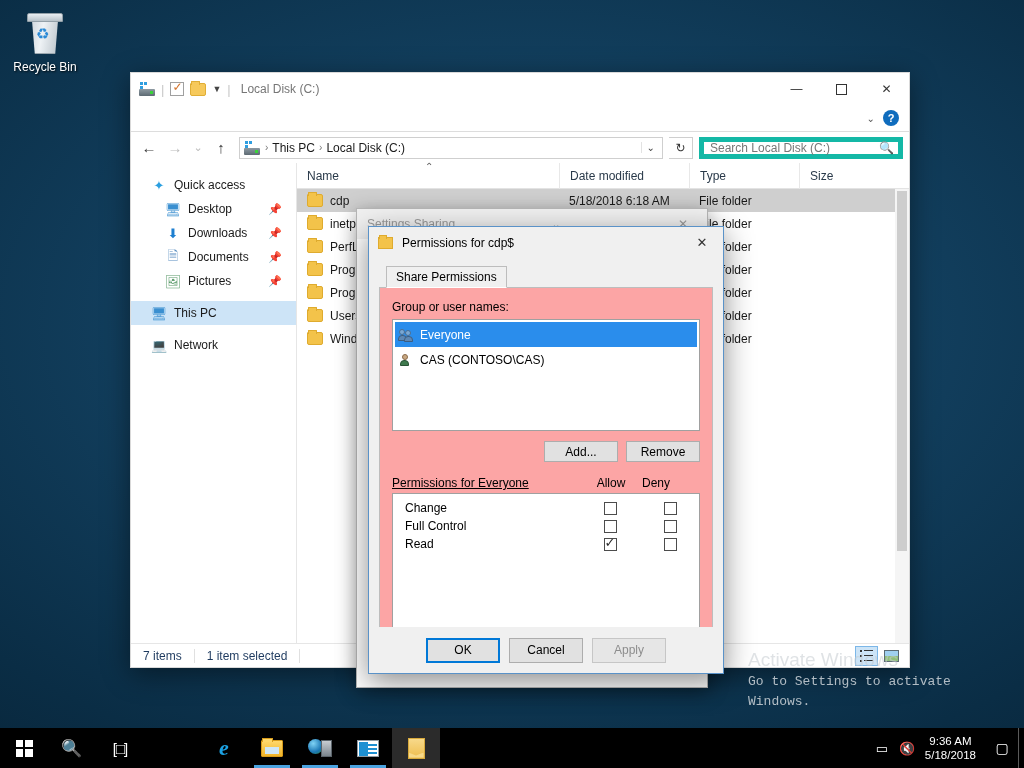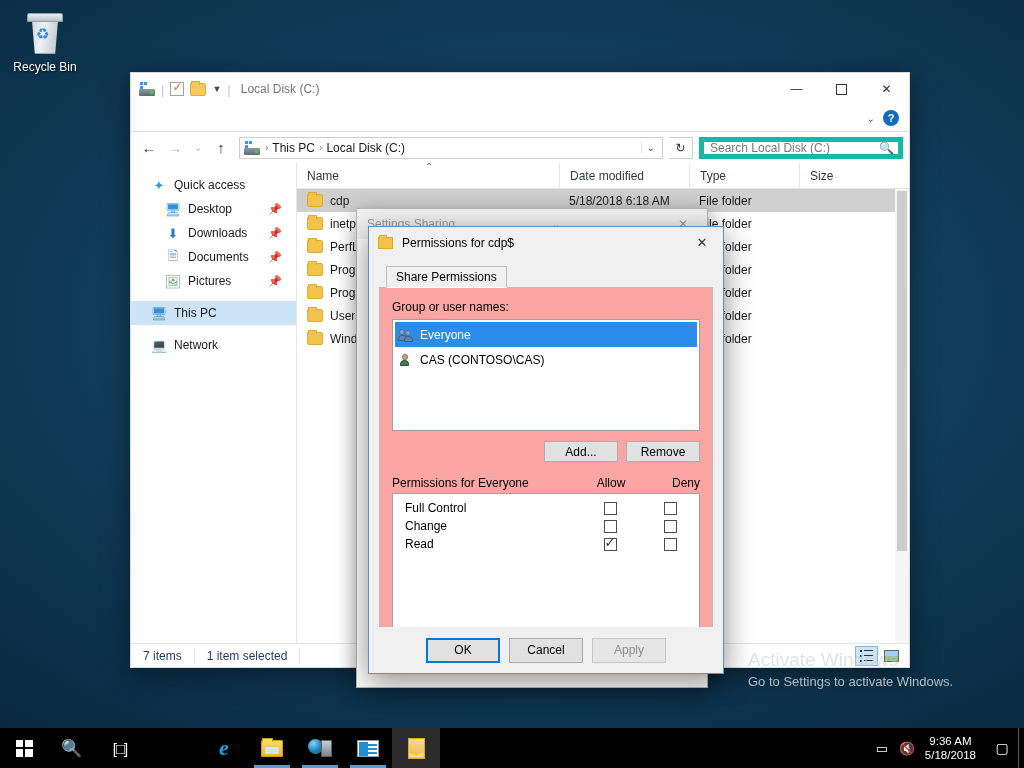--- a/index.html
+++ b/index.html
@@ -259,23 +259,23 @@
   .pd-btnrow { margin-top: 10px; display: flex; justify-content: flex-end; gap: 8px; }
   .win-button {
     min-width: 74px; height: 21px; background: #e1e1e1; border: 1px solid #adadad;
     font-size: 12px; color: #000; display: flex; align-items: center; justify-content: center; padding: 0 10px;
   }
   .win-button.disabled { color: #8d8d8d; background: #e6e6e6; border-color: #c6c6c6; }
   .win-button.default { border: 2px solid #0078d7; background: #e1e1e1; }
   .perm-header {
     display: flex; align-items: center; margin-top: 14px; font-size: 12px;
   }
-  .perm-header .ph-label { flex: 1; }
+  .perm-header .ph-label { flex: 1; text-decoration: underline; }
   .perm-header .ph-allow { width: 62px; text-align: center; }
-  .perm-header .ph-deny { width: 58px; text-align: right; }
+  .perm-header .ph-deny { width: 58px; text-align: left; }
   .perm-table {
     background: #fff; border: 1px solid #a0a0a0; height: 152px; margin-top: 3px; padding-top: 5px;
   }
   .perm-row { height: 18px; display: flex; align-items: center; font-size: 12px; }
   .perm-row .pr-label { flex: 1; padding-left: 12px; }
   .perm-row .pr-allow { width: 62px; display: flex; justify-content: center; }
   .perm-row .pr-deny { width: 58px; display: flex; justify-content: center; }
   .wcheck {
     width: 13px; height: 13px; border: 1px solid #4c4c4c; background: #fff; position: relative;
   }
@@ -286,21 +286,21 @@
     position: absolute; left: 0; right: 0; bottom: 0; height: 46px;
     display: flex; align-items: center; justify-content: center; gap: 9px; background: #f0f0f0;
   }
   .pd-footer .win-button { min-width: 74px; height: 25px; }
 
   
   #activate-watermark {
     position: absolute; left: 748px; top: 648px; width: 270px; color: #d8d8d8; pointer-events: none;
   }
   #activate-watermark .aw-title { font-size: 19px; color: #c6ccd1; opacity: .55; line-height: 24px; }
-  #activate-watermark .aw-sub { font-size: 13px; color: #cfd5da; opacity: .85; line-height: 20px; }
+  #activate-watermark .aw-sub { font-size: 13px; color: #cfd5da; opacity: .85; line-height: 20px; font-family: Liberation Mono, monospace; }
 
   
   #taskbar {
     position: absolute; left: 0; bottom: 0; width: 1024px; height: 40px;
     background: #000; display: flex; align-items: center;
   }
   .tb-btn {
     width: 48px; height: 40px; display: flex; align-items: center; justify-content: center; position: relative;
   }
   .tb-btn.active { background: #2b2b2b; }
@@ -618,30 +618,30 @@
     </div>
 
     <div class="perm-header">
       <span class="ph-label">Permissions for Everyone</span>
       <span class="ph-allow">Allow</span>
       <span class="ph-deny">Deny</span>
     </div>
 
     <div class="perm-table">
       <div class="perm-row">
-        <span class="pr-label">Full Control</span>
+        <span class="pr-label">Change</span>
         <span class="pr-allow">
             <span class="wcheck"></span>
           </span>
         <span class="pr-deny">
             <span class="wcheck"></span>
           </span>
       </div>
       <div class="perm-row">
-        <span class="pr-label">Change</span>
+        <span class="pr-label">Full Control</span>
         <span class="pr-allow">
             <span class="wcheck"></span>
           </span>
         <span class="pr-deny">
             <span class="wcheck"></span>
           </span>
       </div>
       <div class="perm-row">
         <span class="pr-label">Read</span>
         <span class="pr-allow">

